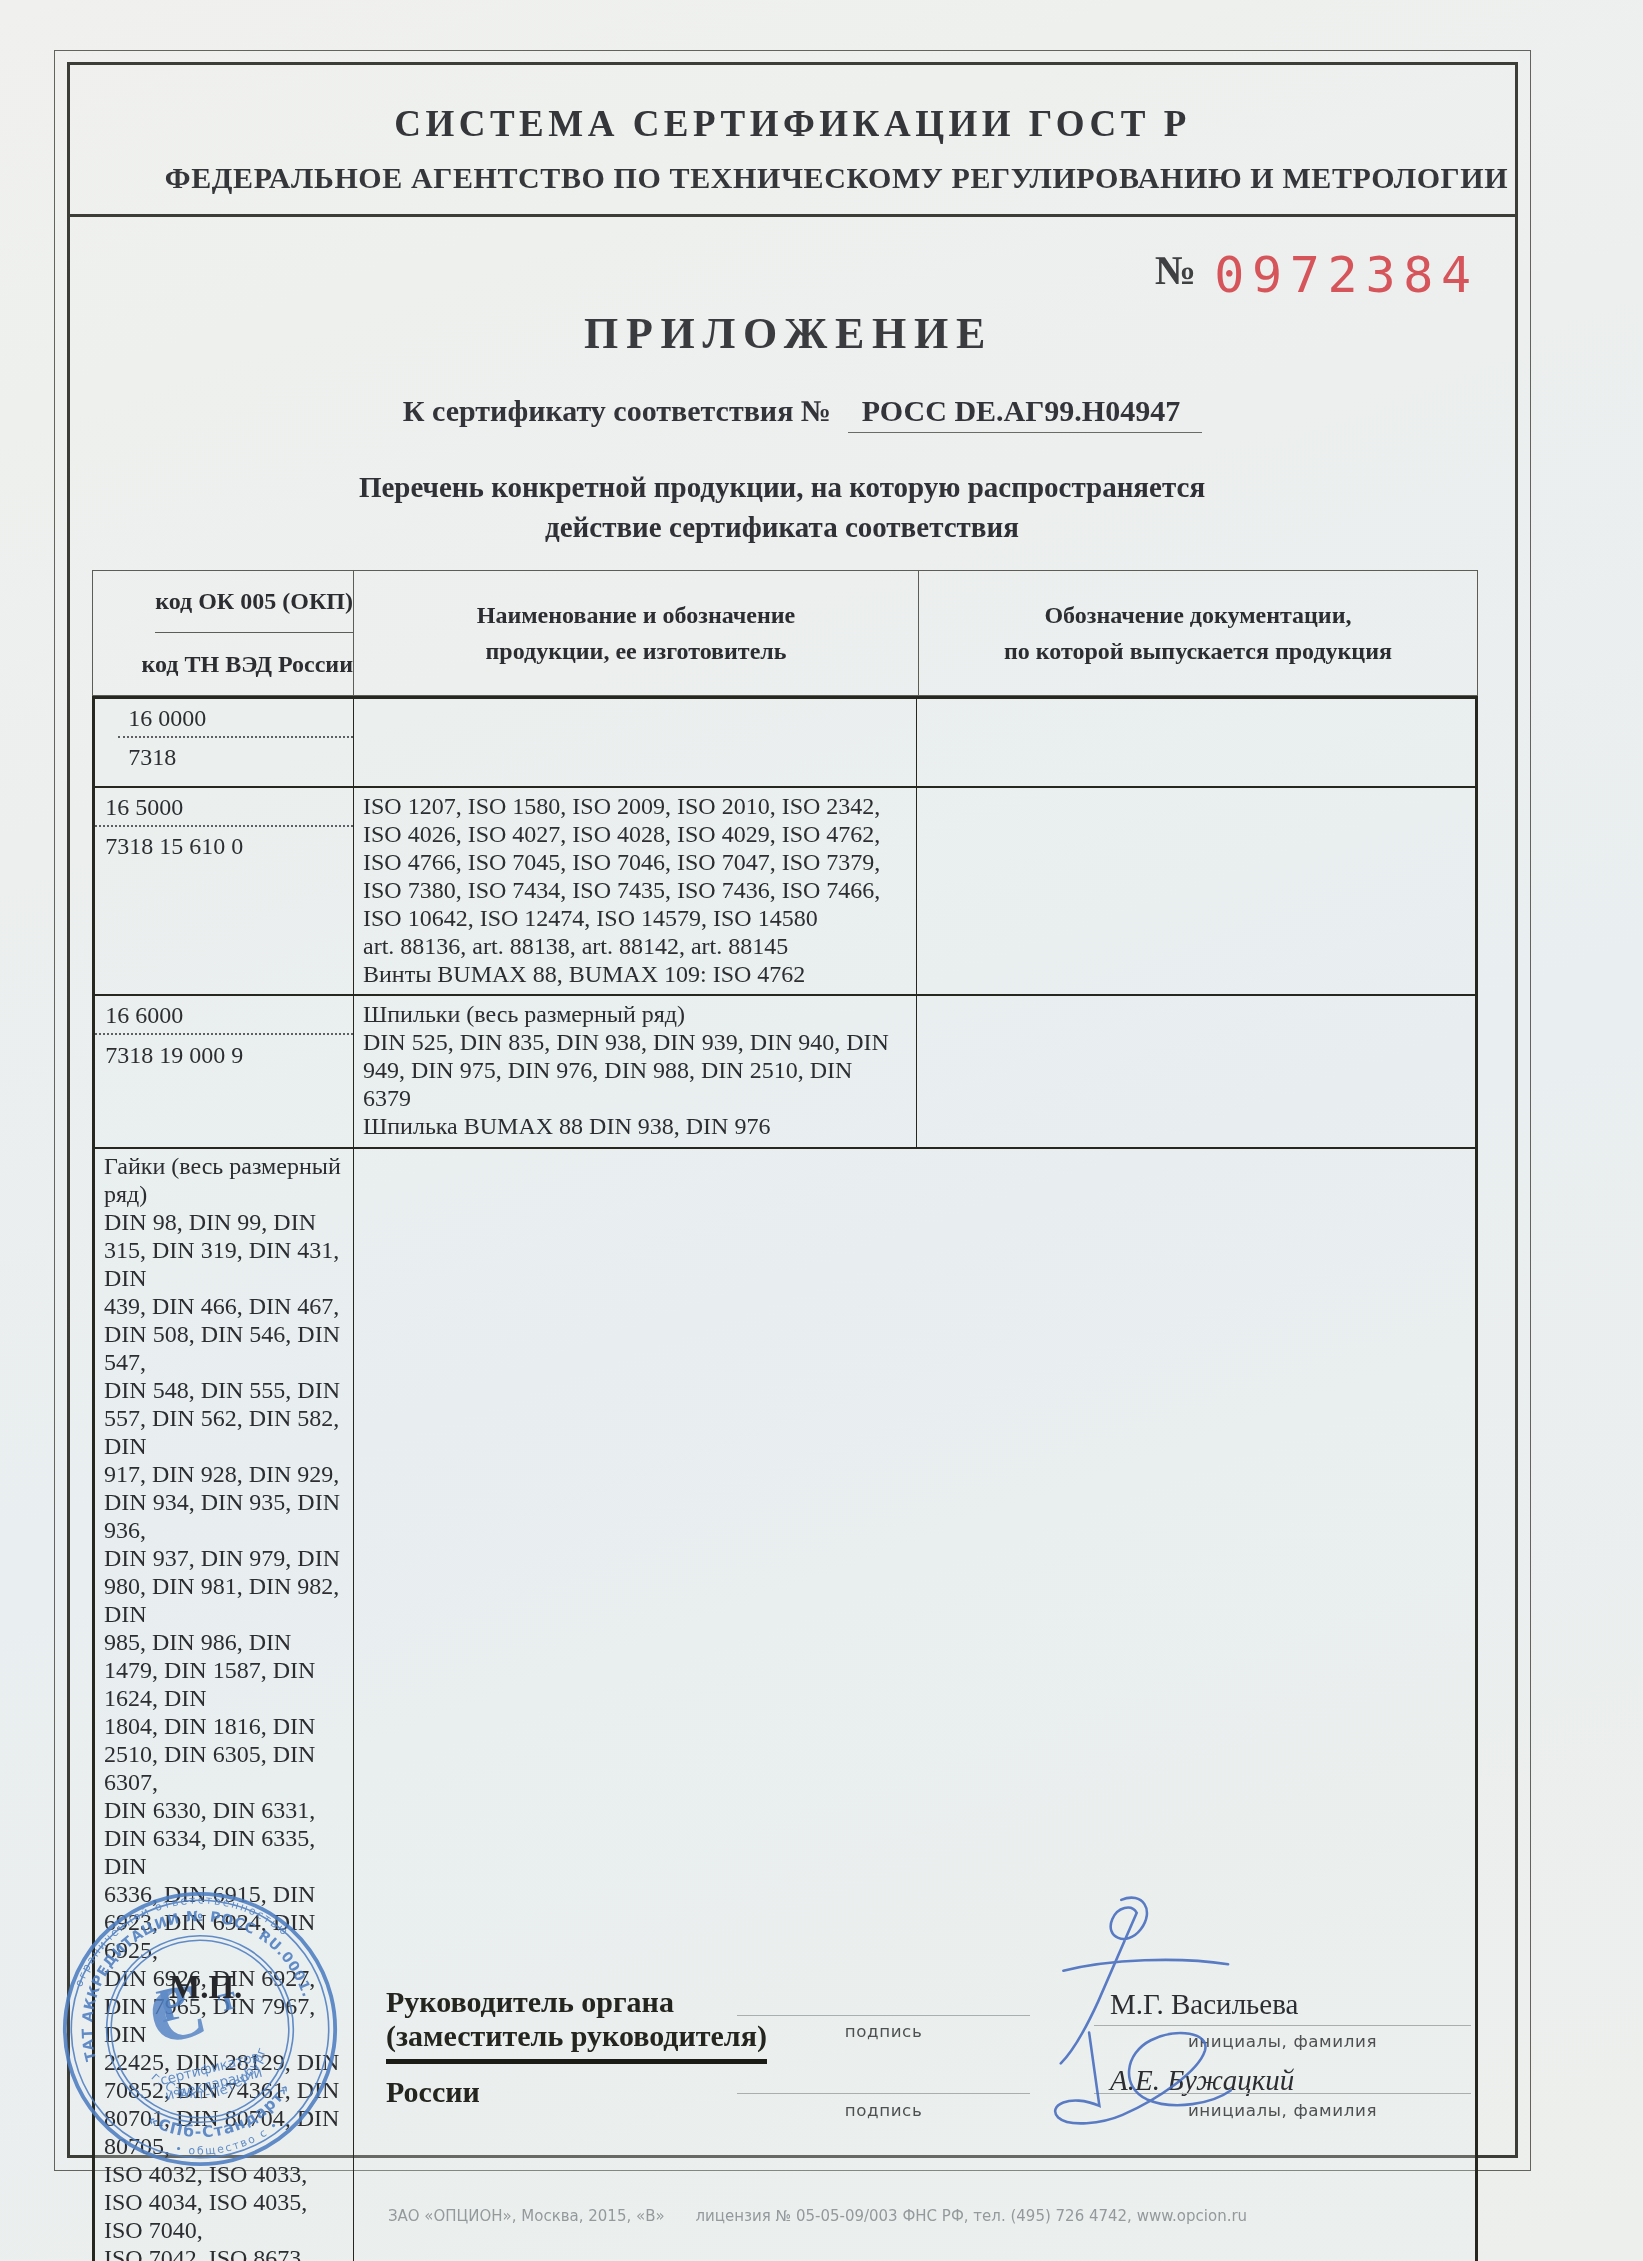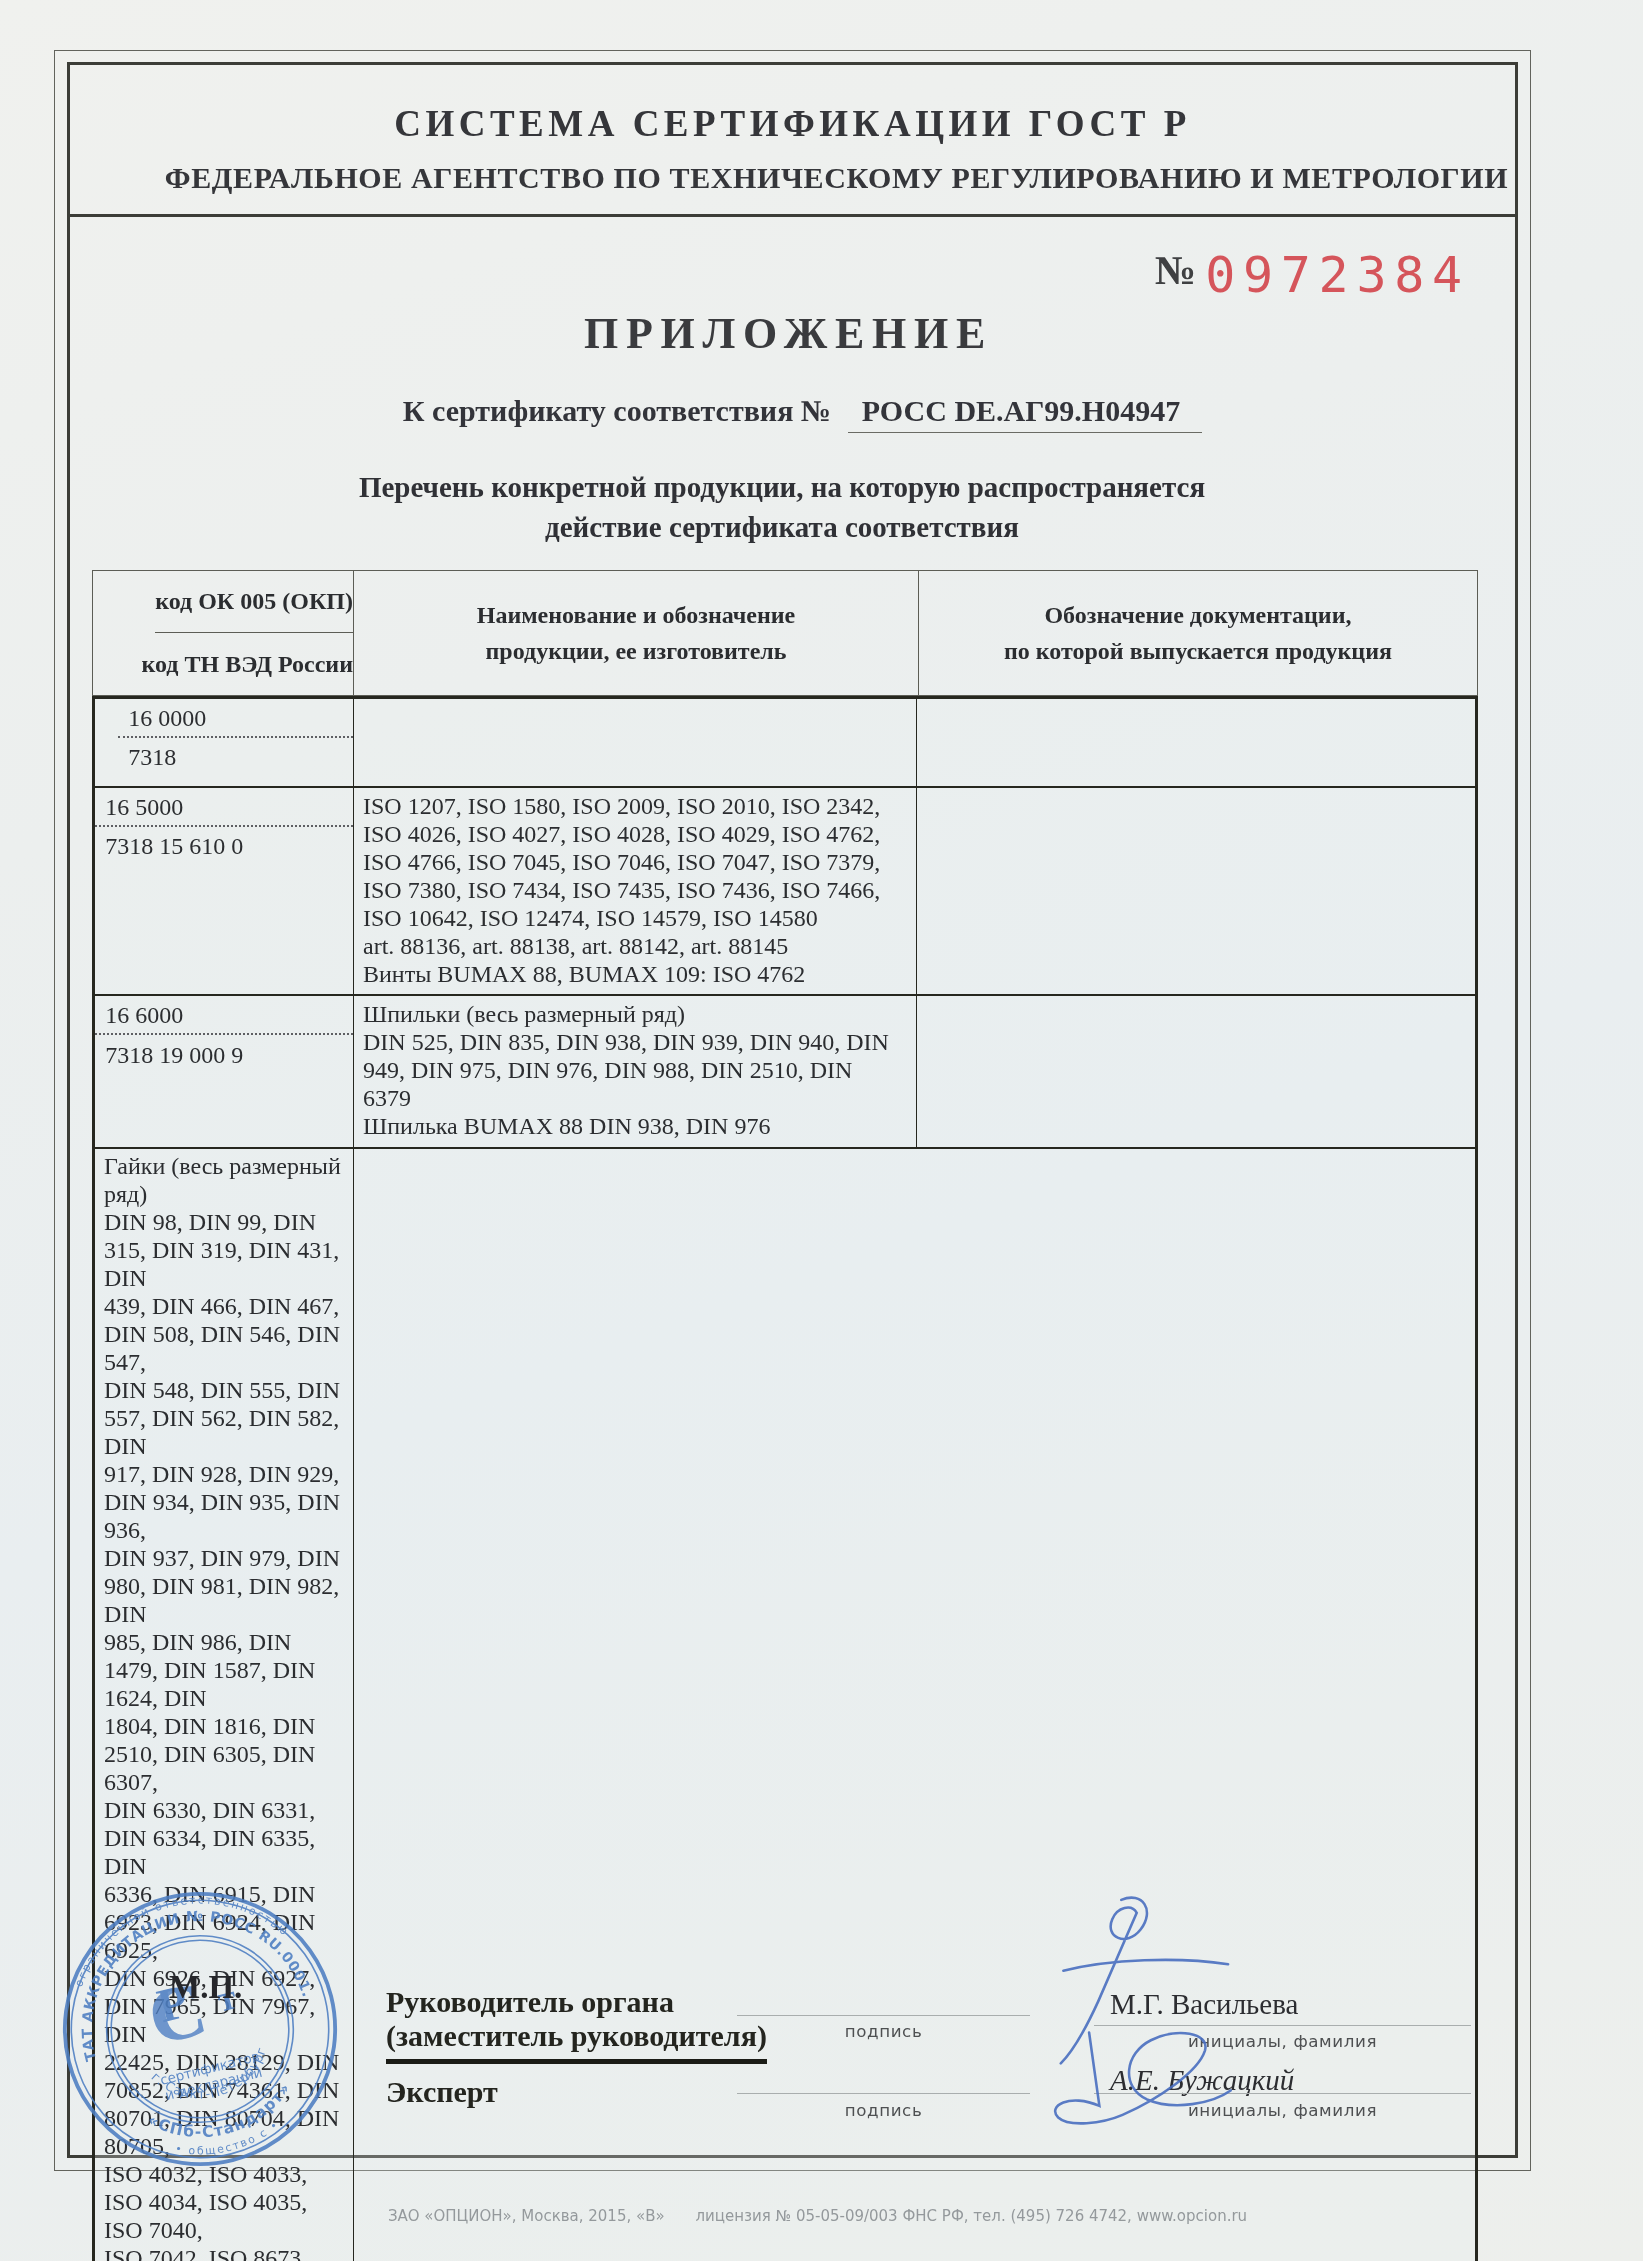--- a/index.html
+++ b/index.html
@@ -15,21 +15,21 @@
   .frame-inner{left:67px;top:62px;width:1451px;height:2096px;border:3.2px solid #3c3d37;box-sizing:border-box;}
 
   
   .t-system{left:67px;top:102px;width:1451px;font-size:37px;font-weight:bold;letter-spacing:4.5px;color:#35363a;}
   .t-agency{left:67px;top:161px;width:1451px;font-size:30px;font-weight:bold;letter-spacing:0.6px;color:#35363a;padding-left:44px;}
   .h-sep{left:67px;top:214px;width:1451px;height:3.2px;background:#3c3d37;}
 
   
   .blank-no{left:1155px;top:250px;display:flex;align-items:flex-start;}
   .no-sign{font-size:41px;font-weight:bold;color:#3f4042;line-height:1;}
-  .no-digits{font-family:"DejaVu Sans Mono",monospace;font-size:50px;line-height:1;margin-left:9px;
+  .no-digits{font-family:"DejaVu Sans Mono",monospace;font-size:50px;line-height:1;margin-left:18px;
              letter-spacing:7.7px;color:#d5555b;font-weight:normal;}
 
   .appendix-title{left:0;top:308px;width:1577px;font-size:44px;font-weight:bold;letter-spacing:7.7px;color:#3a3b3e;}
   .cert-line{left:0;top:394px;width:1605px;font-size:30px;font-weight:bold;color:#33343a;}
   .cert-value{display:inline-block;font-weight:bold;border-bottom:1.9px solid #6a6b64;
               padding:0 22px 3.9px 14px;margin-left:16.7px;}
   .subtitle1{left:0;top:471px;width:1564px;font-size:29px;font-weight:bold;color:#303136;}
   .subtitle2{left:0;top:511px;width:1564px;font-size:29px;font-weight:bold;color:#303136;}
 
   
@@ -155,21 +155,21 @@
 80701, DIN 80704, DIN 80705,
 ISO 4032, ISO 4033, ISO 4034, ISO 4035, ISO 7040,
 ISO 7042, ISO 8673, ISO 8675, ISO 10511, ISO
 10512, ISO 10513, EN 1661, EN 1663, EN 1664, EN
 14399-4</div>
     <div class="td pre"></div>
   </div>
 
   <div class="abs role1a">Руководитель органа</div>
   <div class="abs role1b">(заместитель руководителя)</div>
-  <div class="abs expert">Эксперт</div>
+  <div class="abs expert">России</div>
 
   <div class="abs sig-line" style="left:737px;top:2015px;width:293px;"></div>
   <div class="abs cap center" style="left:737px;top:2021px;width:293px;">подпись</div>
 
   <div class="abs name" style="left:1110px;top:1988px;">М.Г. Васильева</div>
   <div class="abs sig-line" style="left:1094px;top:2025px;width:377px;"></div>
   <div class="abs cap center" style="left:1094px;top:2031px;width:377px;">инициалы, фамилия</div>
 
   <div class="abs sig-line" style="left:737px;top:2093px;width:293px;"></div>
   <div class="abs cap center" style="left:737px;top:2100px;width:293px;">подпись</div>

